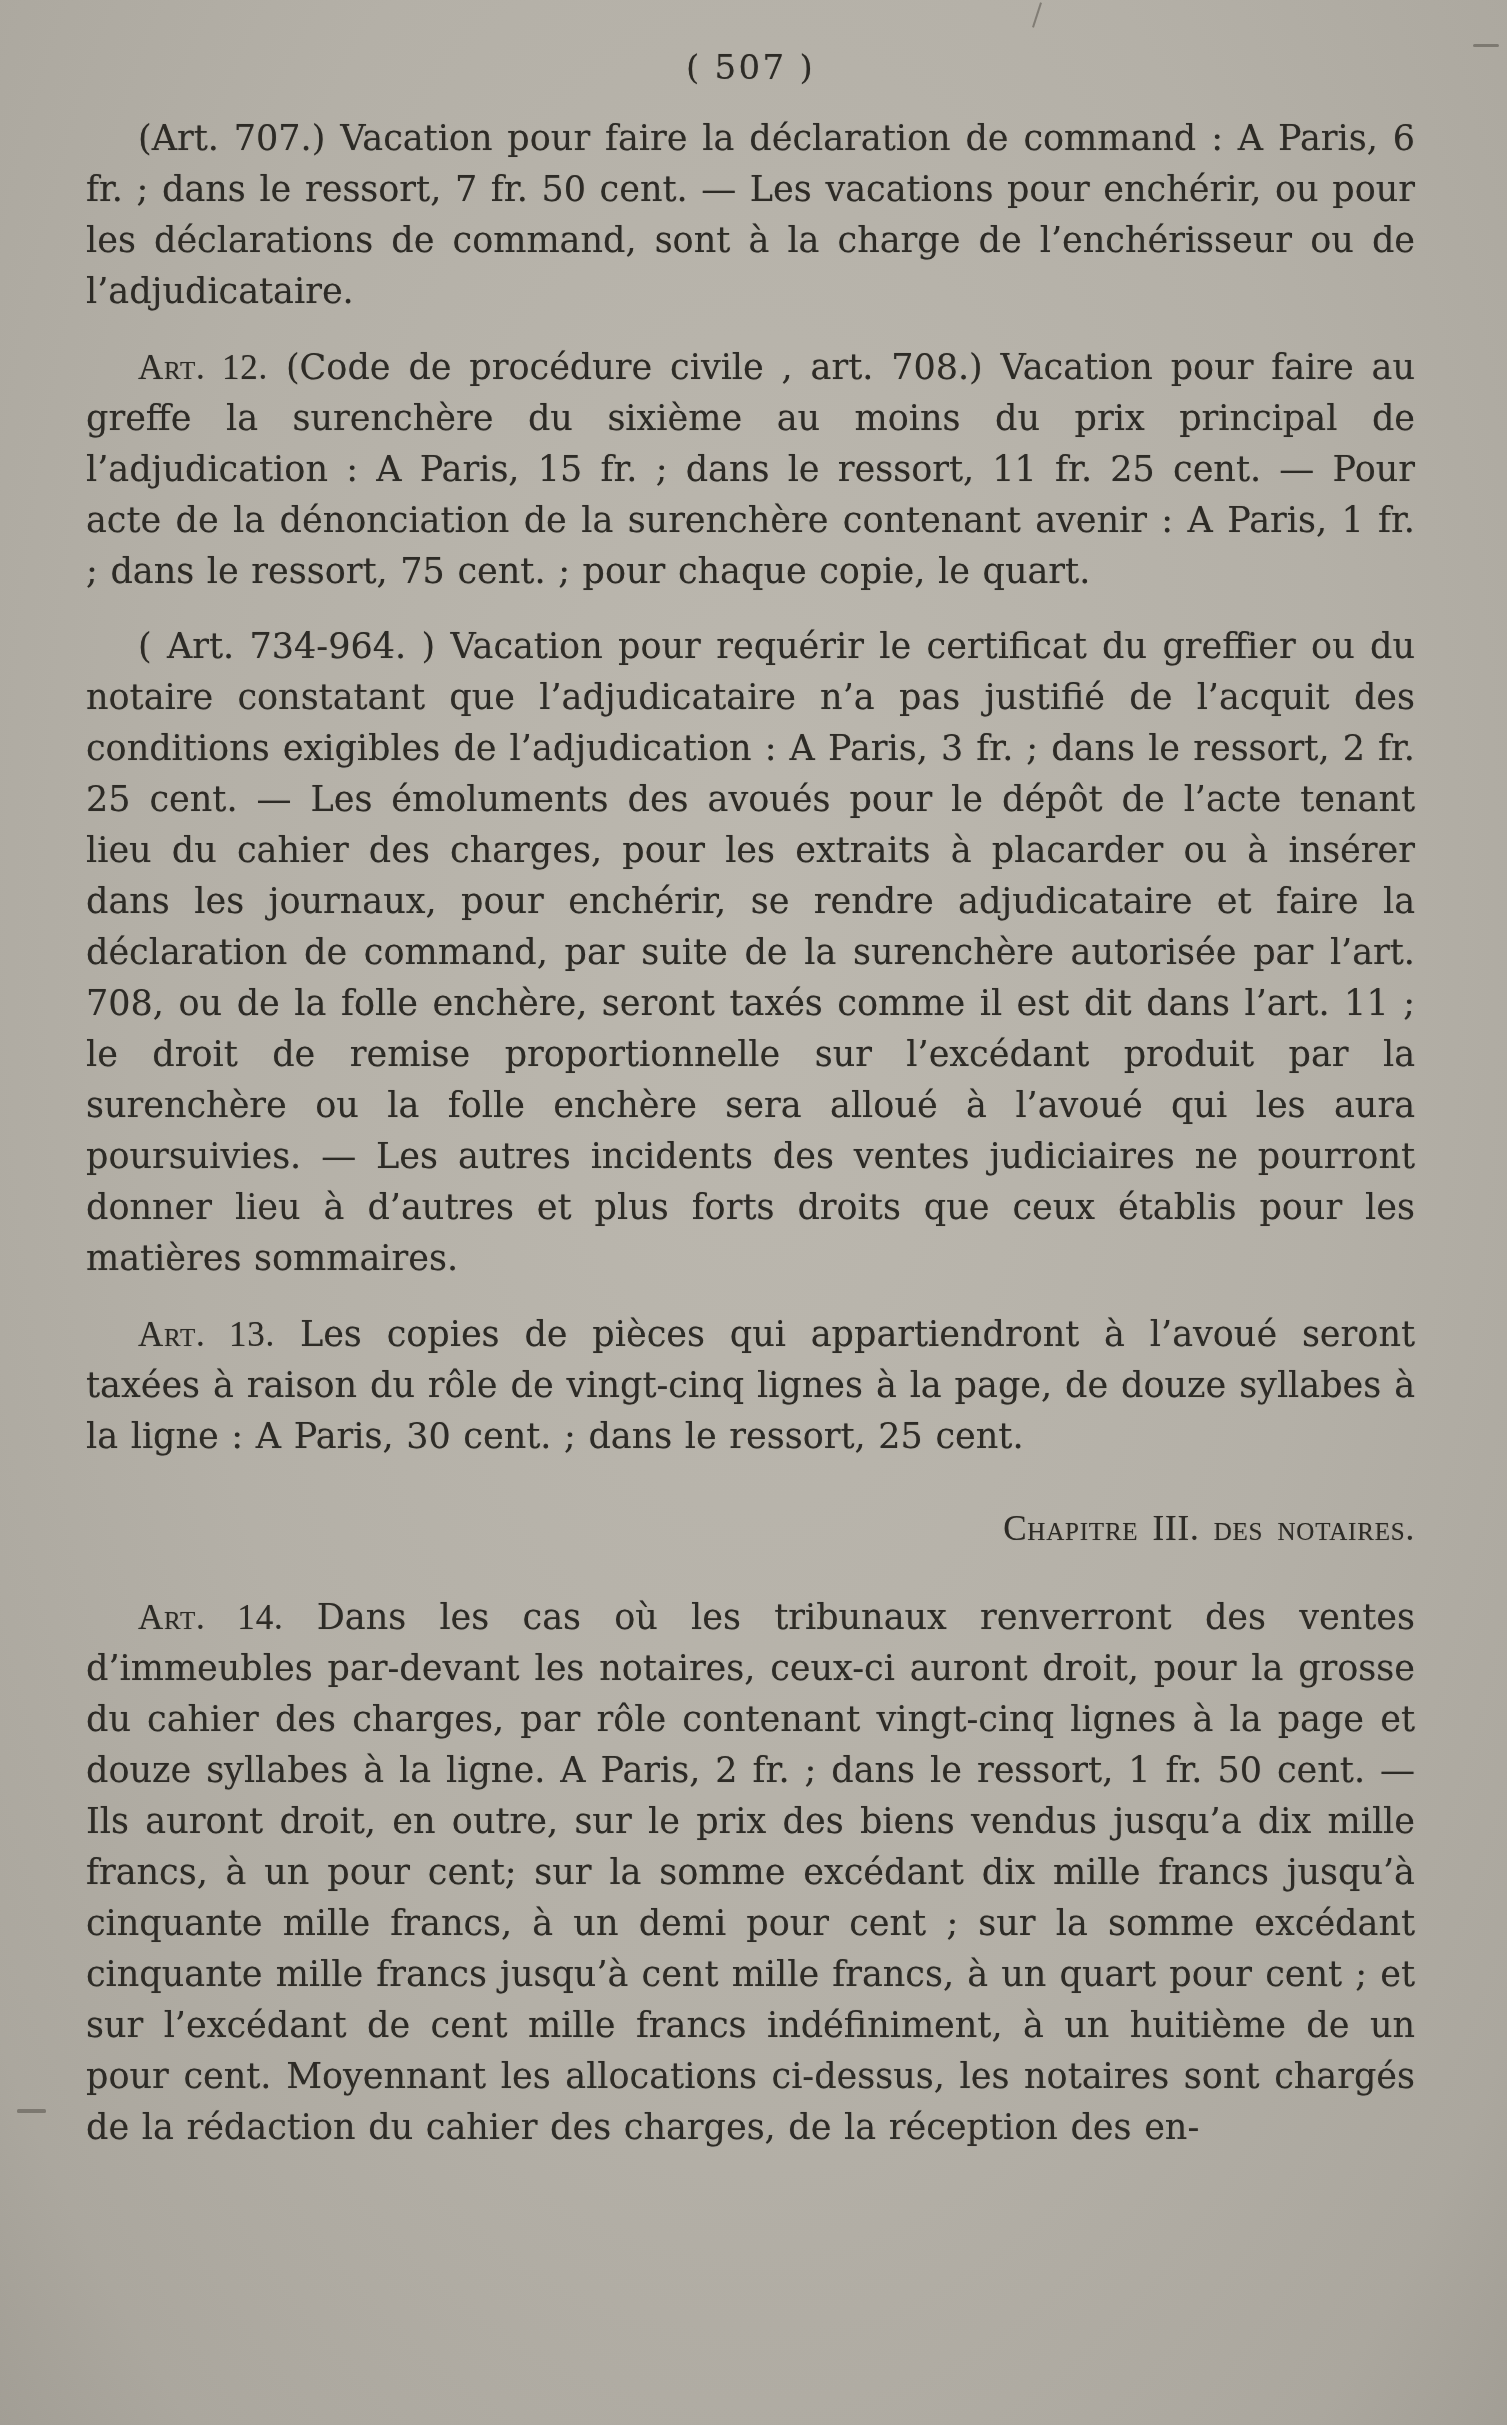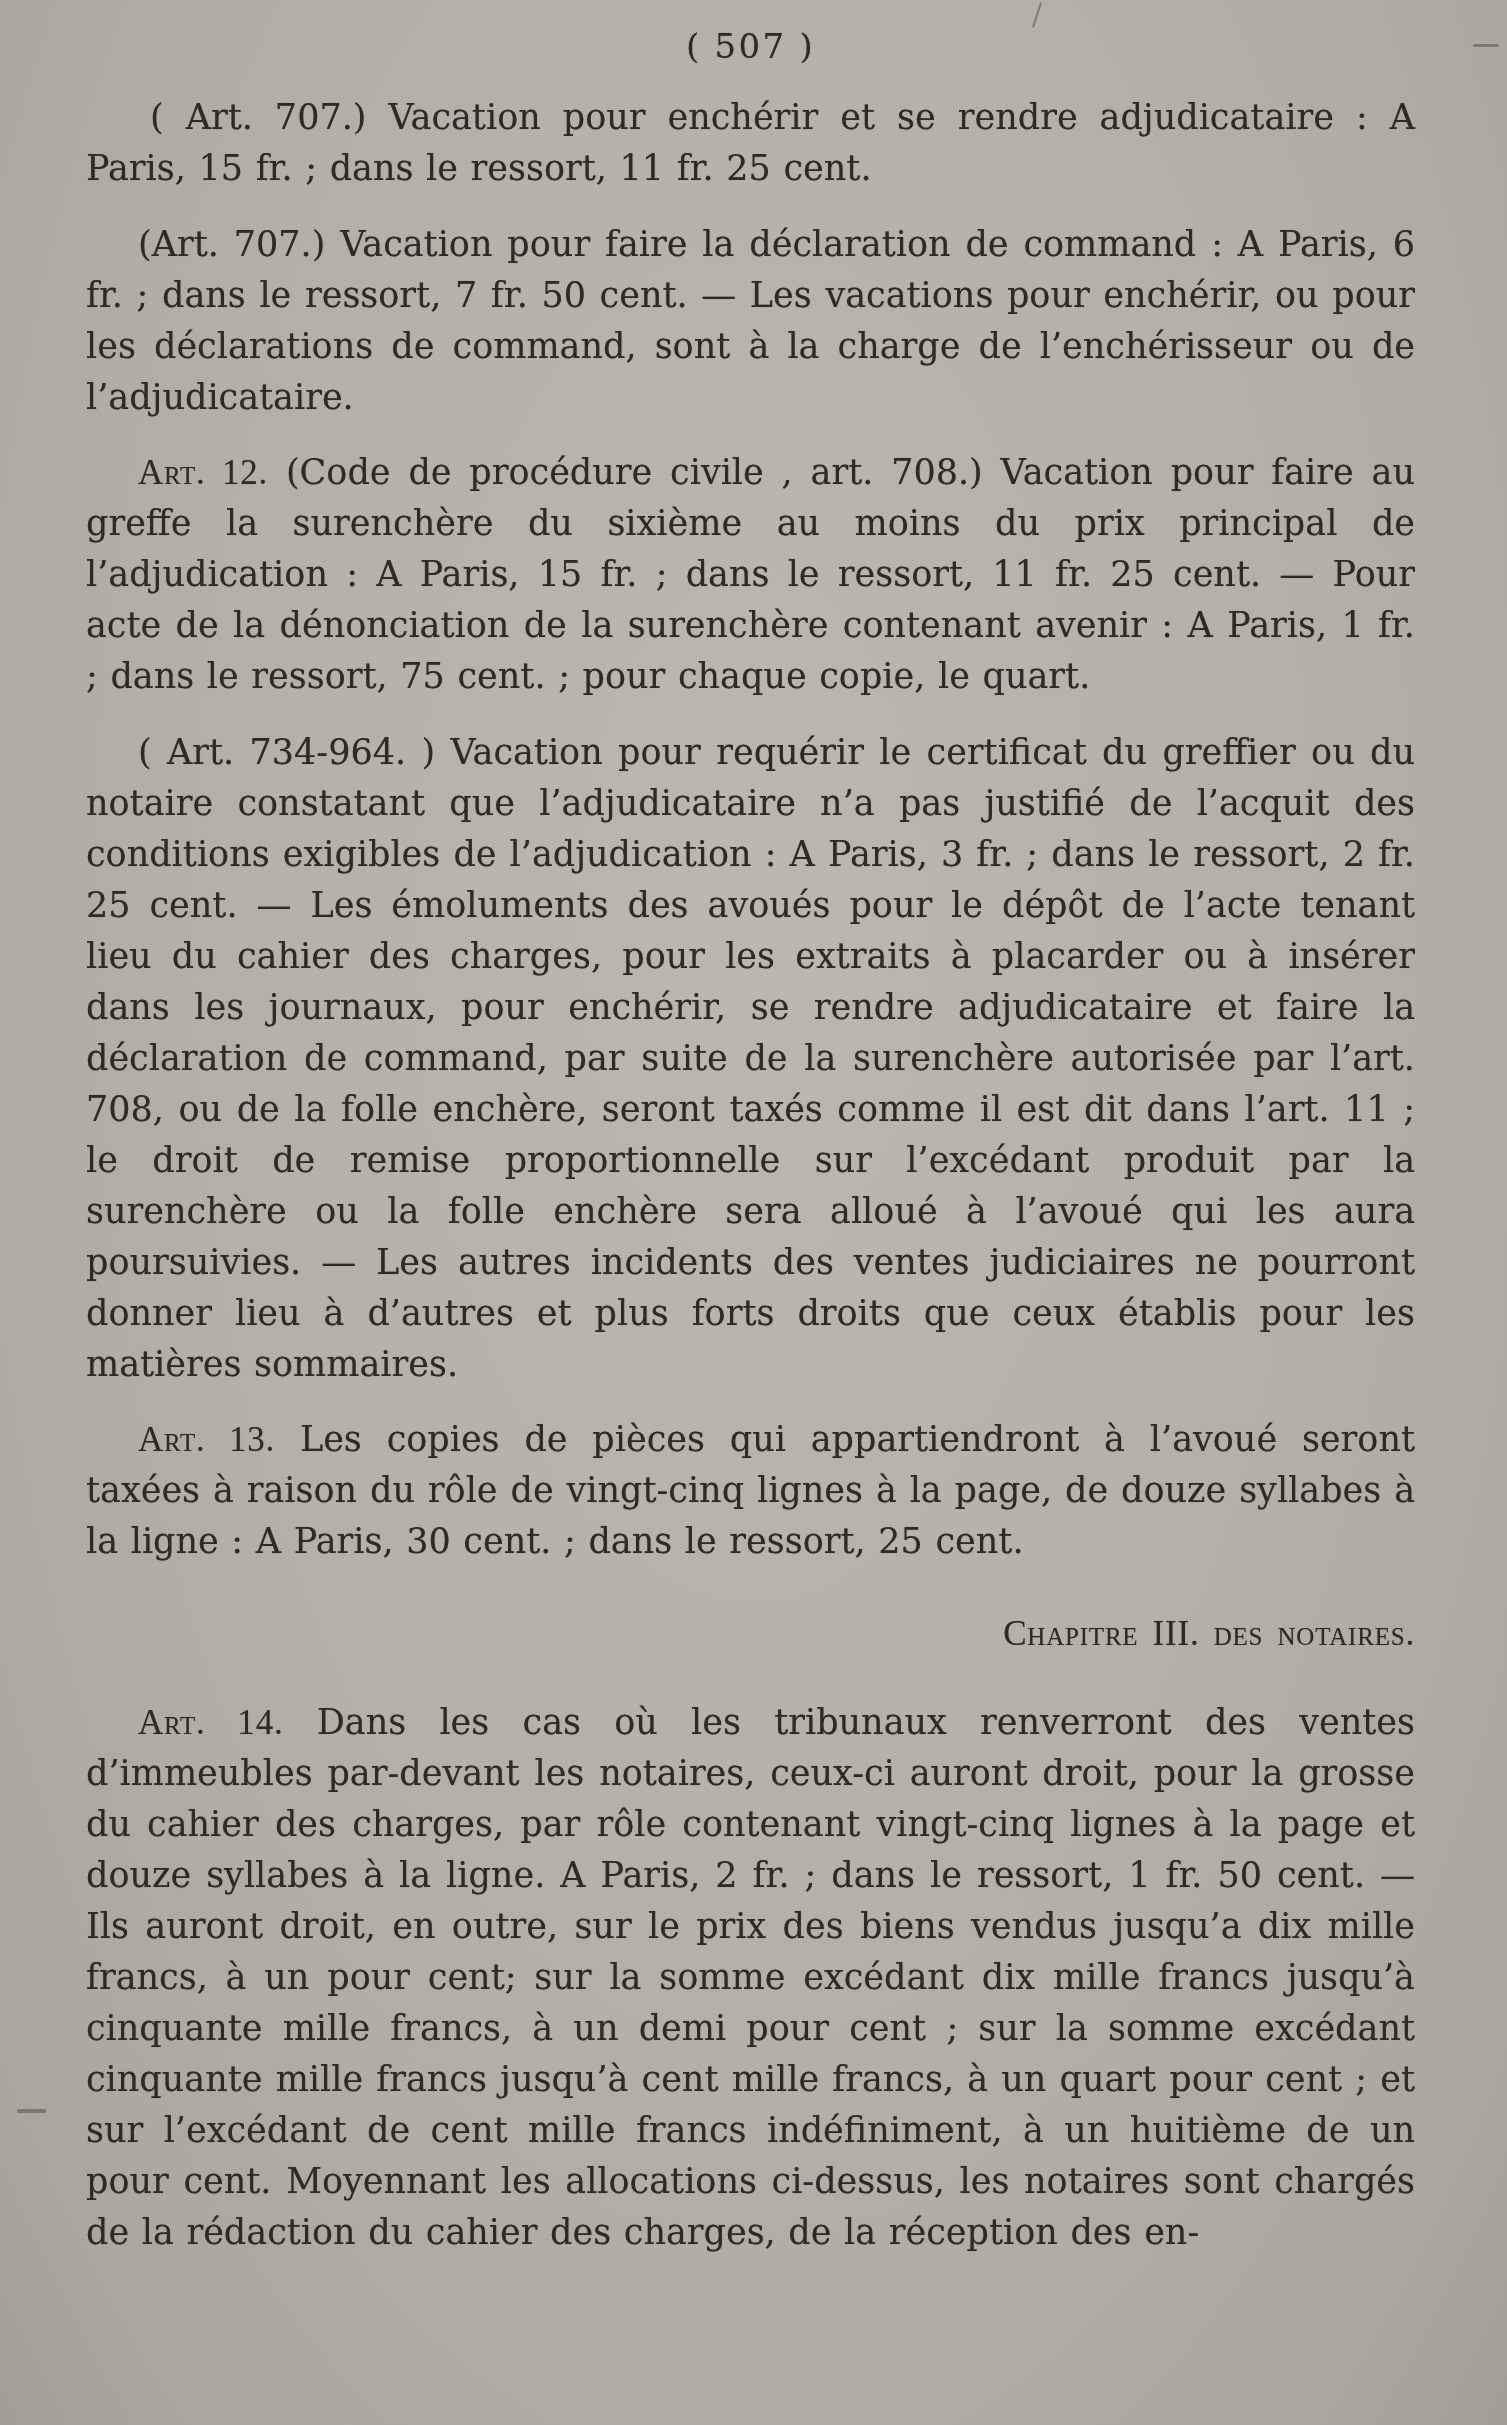--- a/index.html
+++ b/index.html
@@ -11,21 +11,21 @@
     position: relative;
     width: 1507px;
     height: 2426px;
     margin: 0 auto;
     overflow: hidden;
     background: radial-gradient(ellipse at 50% 38%, #bcb8af 0%, #b4b0a7 55%, #aba79e 88%, #a29e95 100%);
     font-family: "DejaVu Serif", "Liberation Serif", serif;
     color: #2d2b26;
   }
   .inner {
-    padding: 23px 92px 0 86px;
+    padding: 44px 92px 0 86px;
     box-sizing: border-box;
   }
   .page-number {
     text-align: center;
     font-size: 34px;
     line-height: 46px;
     letter-spacing: 2.3px;
     margin-bottom: 23px;
     text-shadow: 0 0 0.8px rgba(45,43,38,.45);
   }
@@ -71,21 +71,20 @@
 
 <div class="page" style="color: rgb(45, 43, 38);">
   <span class="artifact artifact-slash"></span>
   <span class="artifact artifact-dash-right"></span>
   <span class="artifact artifact-dash-left"></span>
 
   <div class="inner">
     <div class="page-number">( 507 )</div>
 
     <div id="text-block">
-        <p class="para first-para"><span>( Art. 707.) Vacation pour enchérir et se rendre adjudicataire : A Paris, 15 fr. ; dans le ressort, 11 fr. 25 cent.</span></p>
         <p class="para"><span>(Art. 707.) Vacation pour faire la déclaration de command : A Paris, 6 fr. ; dans le ressort, 7 fr. 50 cent. — Les vacations pour enchérir, ou pour les déclarations de command, sont à la charge de l’enchérisseur ou de l’adjudicataire.</span></p>
         <p class="para"><span class="sc">Art. 12.</span><span> (Code de procédure civile , art. 708.) Vacation pour faire au greffe la surenchère du sixième au moins du prix principal de l’adjudication : A Paris, 15 fr. ; dans le ressort, 11 fr. 25 cent. — Pour acte de la dénonciation de la surenchère contenant avenir : A Paris, 1 fr. ; dans le ressort, 75 cent. ; pour chaque copie, le quart.</span></p>
         <p class="para"><span>( Art. 734-964. ) Vacation pour requérir le certificat du greffier ou du notaire constatant que l’adjudicataire n’a pas justifié de l’acquit des conditions exigibles de l’adjudication : A Paris, 3 fr. ; dans le ressort, 2 fr. 25 cent. — Les émoluments des avoués pour le dépôt de l’acte tenant lieu du cahier des charges, pour les extraits à placarder ou à insérer dans les journaux, pour enchérir, se rendre adjudicataire et faire la déclaration de command, par suite de la surenchère autorisée par l’art. 708, ou de la folle enchère, seront taxés comme il est dit dans l’art. 11 ; le droit de remise proportionnelle sur l’excédant produit par la surenchère ou la folle enchère sera alloué à l’avoué qui les aura poursuivies. — Les autres incidents des ventes judiciaires ne pourront donner lieu à d’autres et plus forts droits que ceux établis pour les matières sommaires.</span></p>
         <p class="para"><span class="sc">Art. 13.</span><span> Les copies de pièces qui appartiendront à l’avoué seront taxées à raison du rôle de vingt-cinq lignes à la page, de douze syllabes à la ligne : A Paris, 30 cent. ; dans le ressort, 25 cent.</span></p>
         <div class="chapter-heading"><span class="sc">Chapitre III. des notaires.</span></div>
         <p class="para"><span class="sc">Art. 14.</span><span> Dans les cas où les tribunaux renverront des ventes d’immeubles par-devant les notaires, ceux-ci auront droit, pour la grosse du cahier des charges, par rôle contenant vingt-cinq lignes à la page et douze syllabes à la ligne. A Paris, 2 fr. ; dans le ressort, 1 fr. 50 cent. — Ils auront droit, en outre, sur le prix des biens vendus jusqu’a dix mille francs, à un pour cent; sur la somme excédant dix mille francs jusqu’à cinquante mille francs, à un demi pour cent ; sur la somme excédant cinquante mille francs jusqu’à cent mille francs, à un quart pour cent ; et sur l’excédant de cent mille francs indéfiniment, à un huitième de un pour cent. Moyennant les allocations ci-dessus, les notaires sont chargés de la rédaction du cahier des charges, de la réception des en-</span></p>
       </div>
   </div>
 </div>
 

